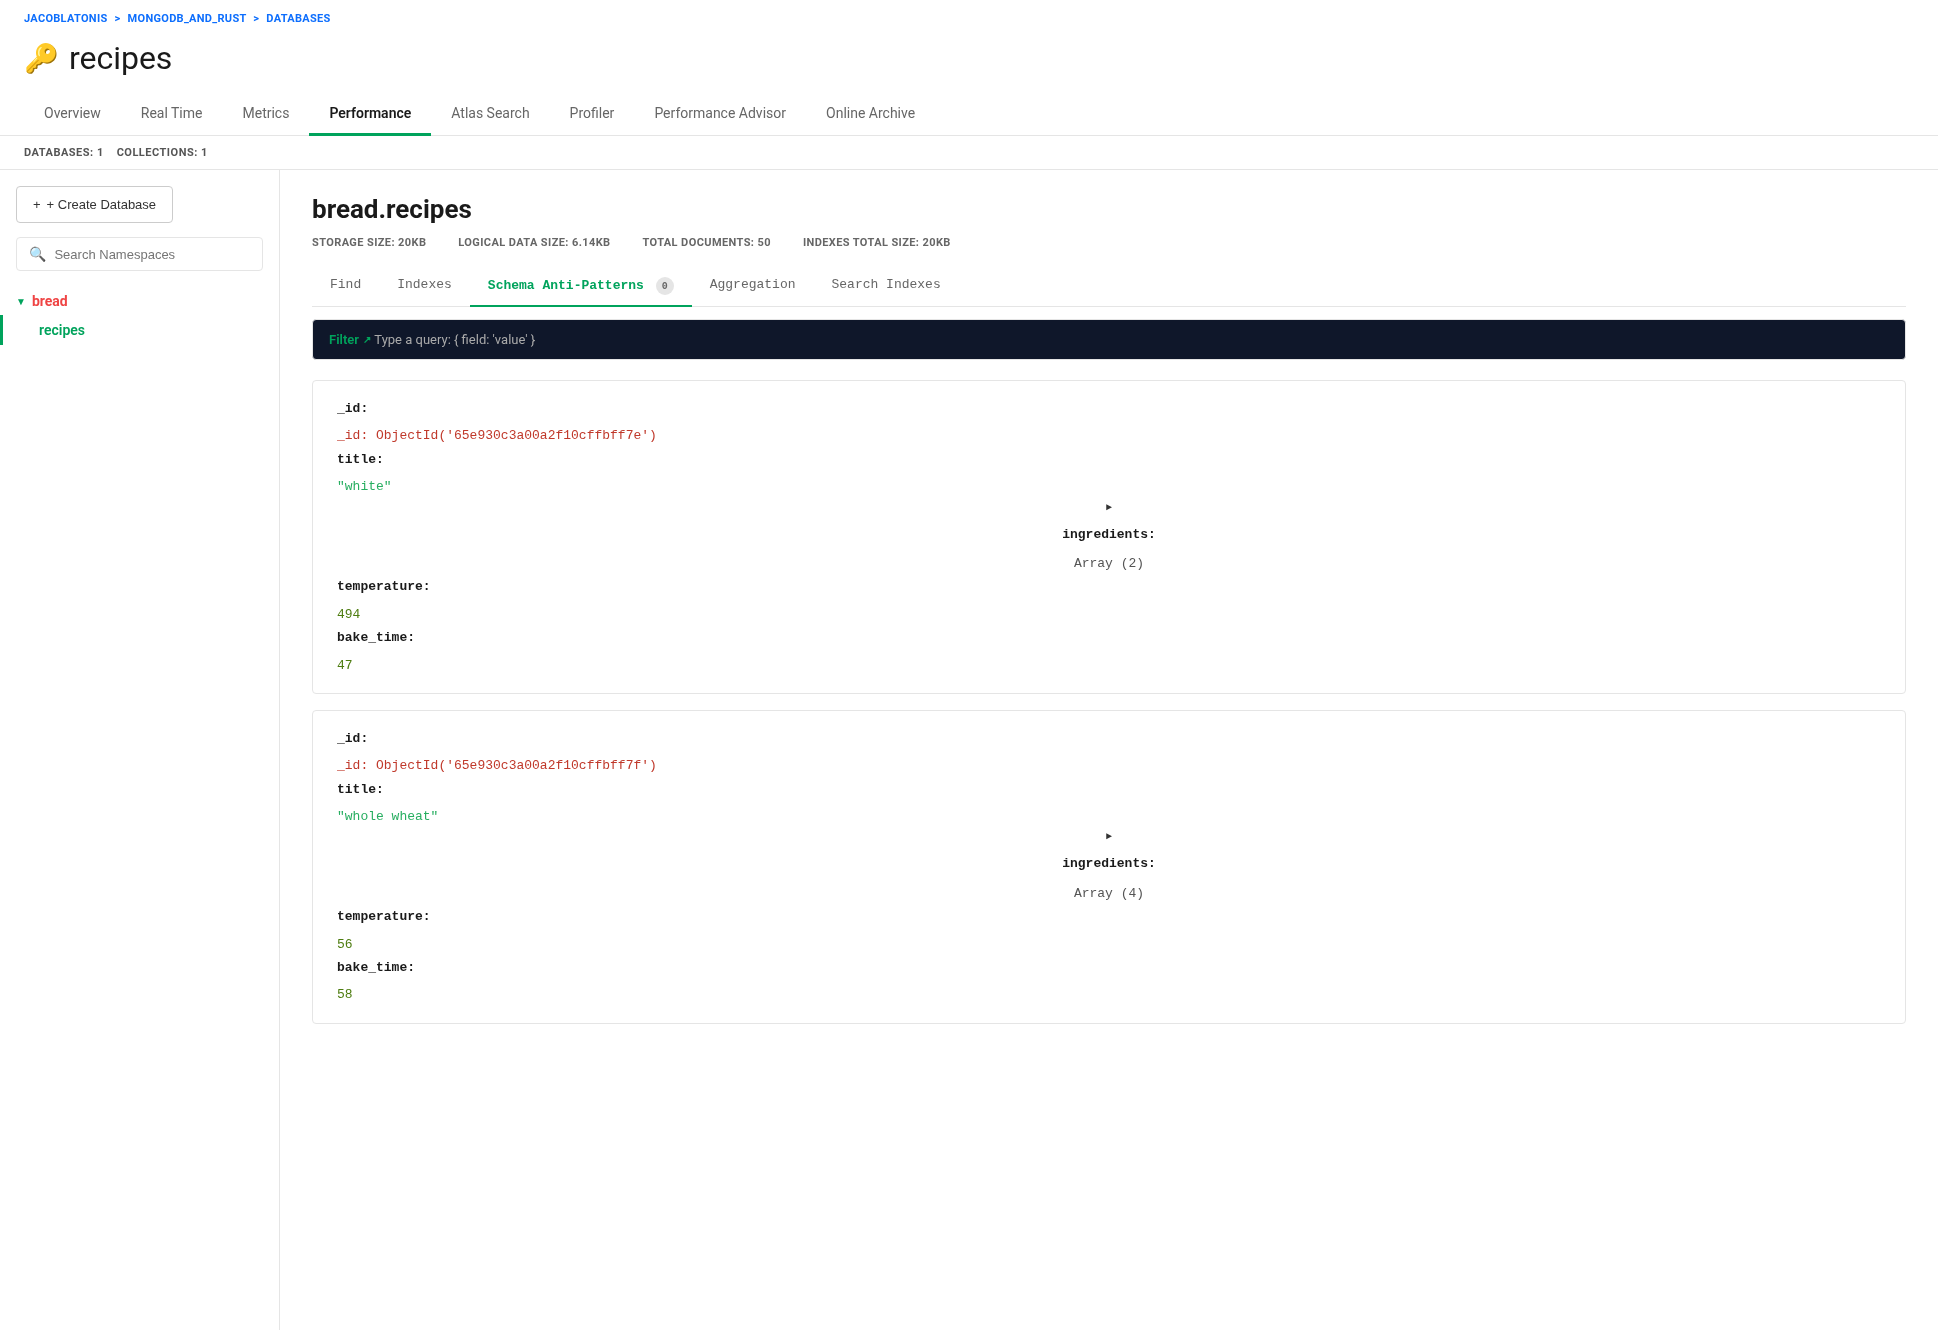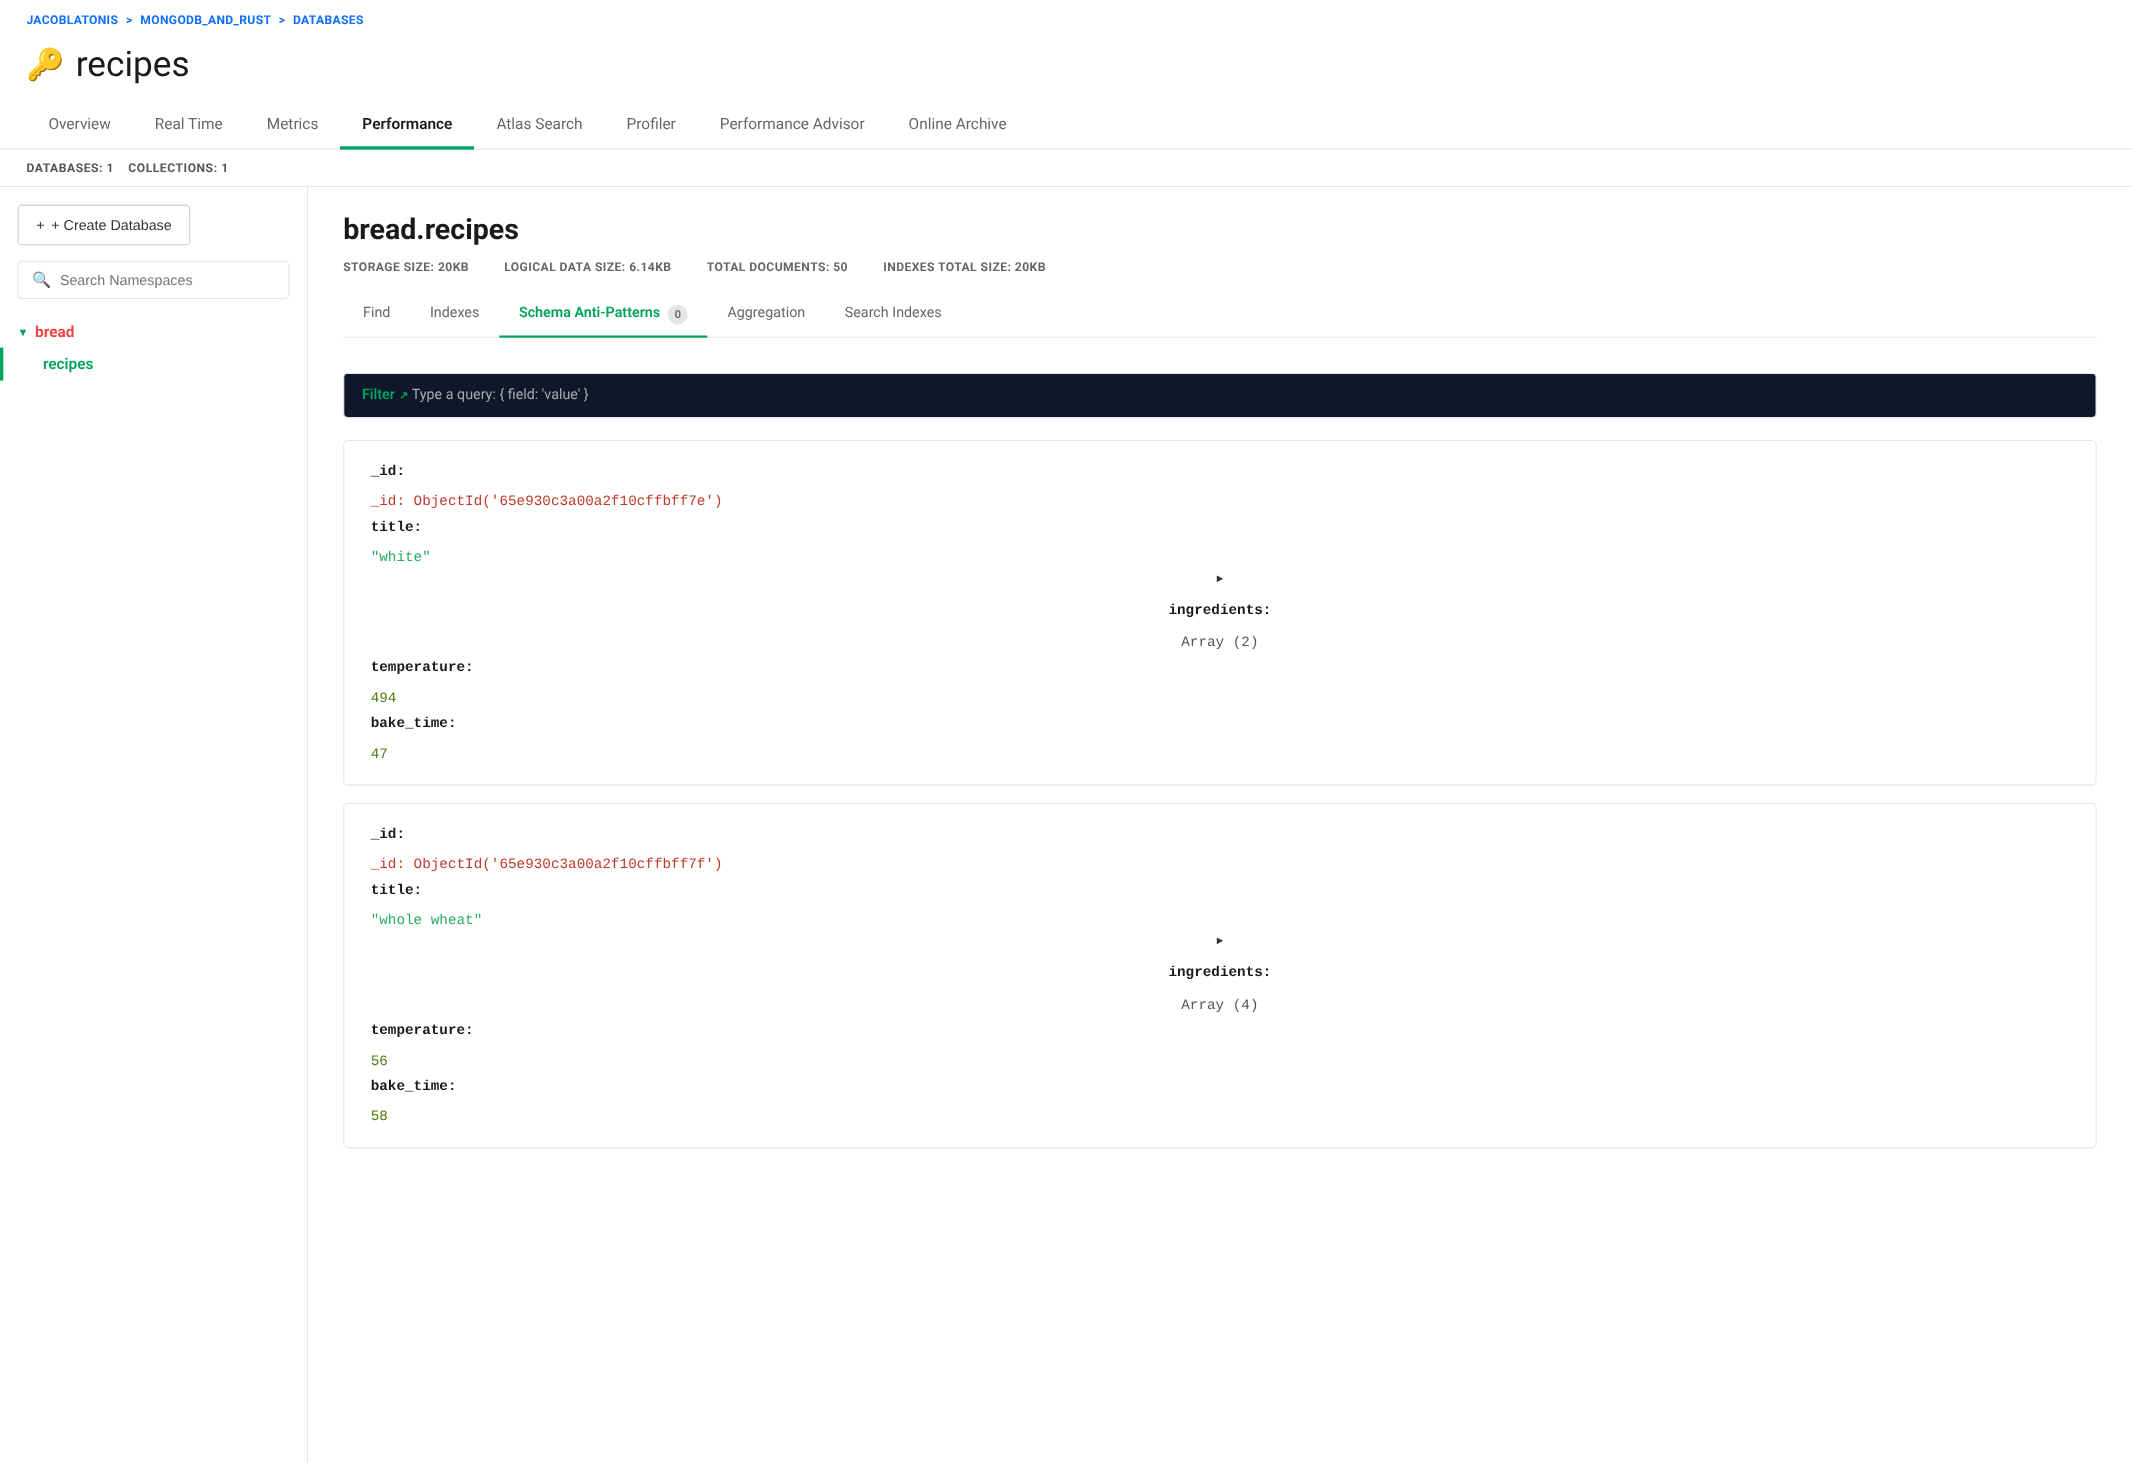--- a/index.html
+++ b/index.html
@@ -166,22 +166,23 @@
       font-weight: 700;
       color: #666;
       letter-spacing: 0.4px;
       margin-bottom: 18px;
     }
 
     
     .inner-tabs {
       display: flex;
       border-bottom: 1px solid #e5e5e5;
-      margin-bottom: 32px;
+      margin-bottom: 12px;
       gap: 0;
+      font-family: Liberation Mono, monospace;
     }
     .inner-tab {
       padding: 10px 18px;
       font-size: 13px;
       color: #666;
       cursor: pointer;
       border-bottom: 2px solid transparent;
       margin-bottom: -1px;
     }
     .inner-tab.active {

